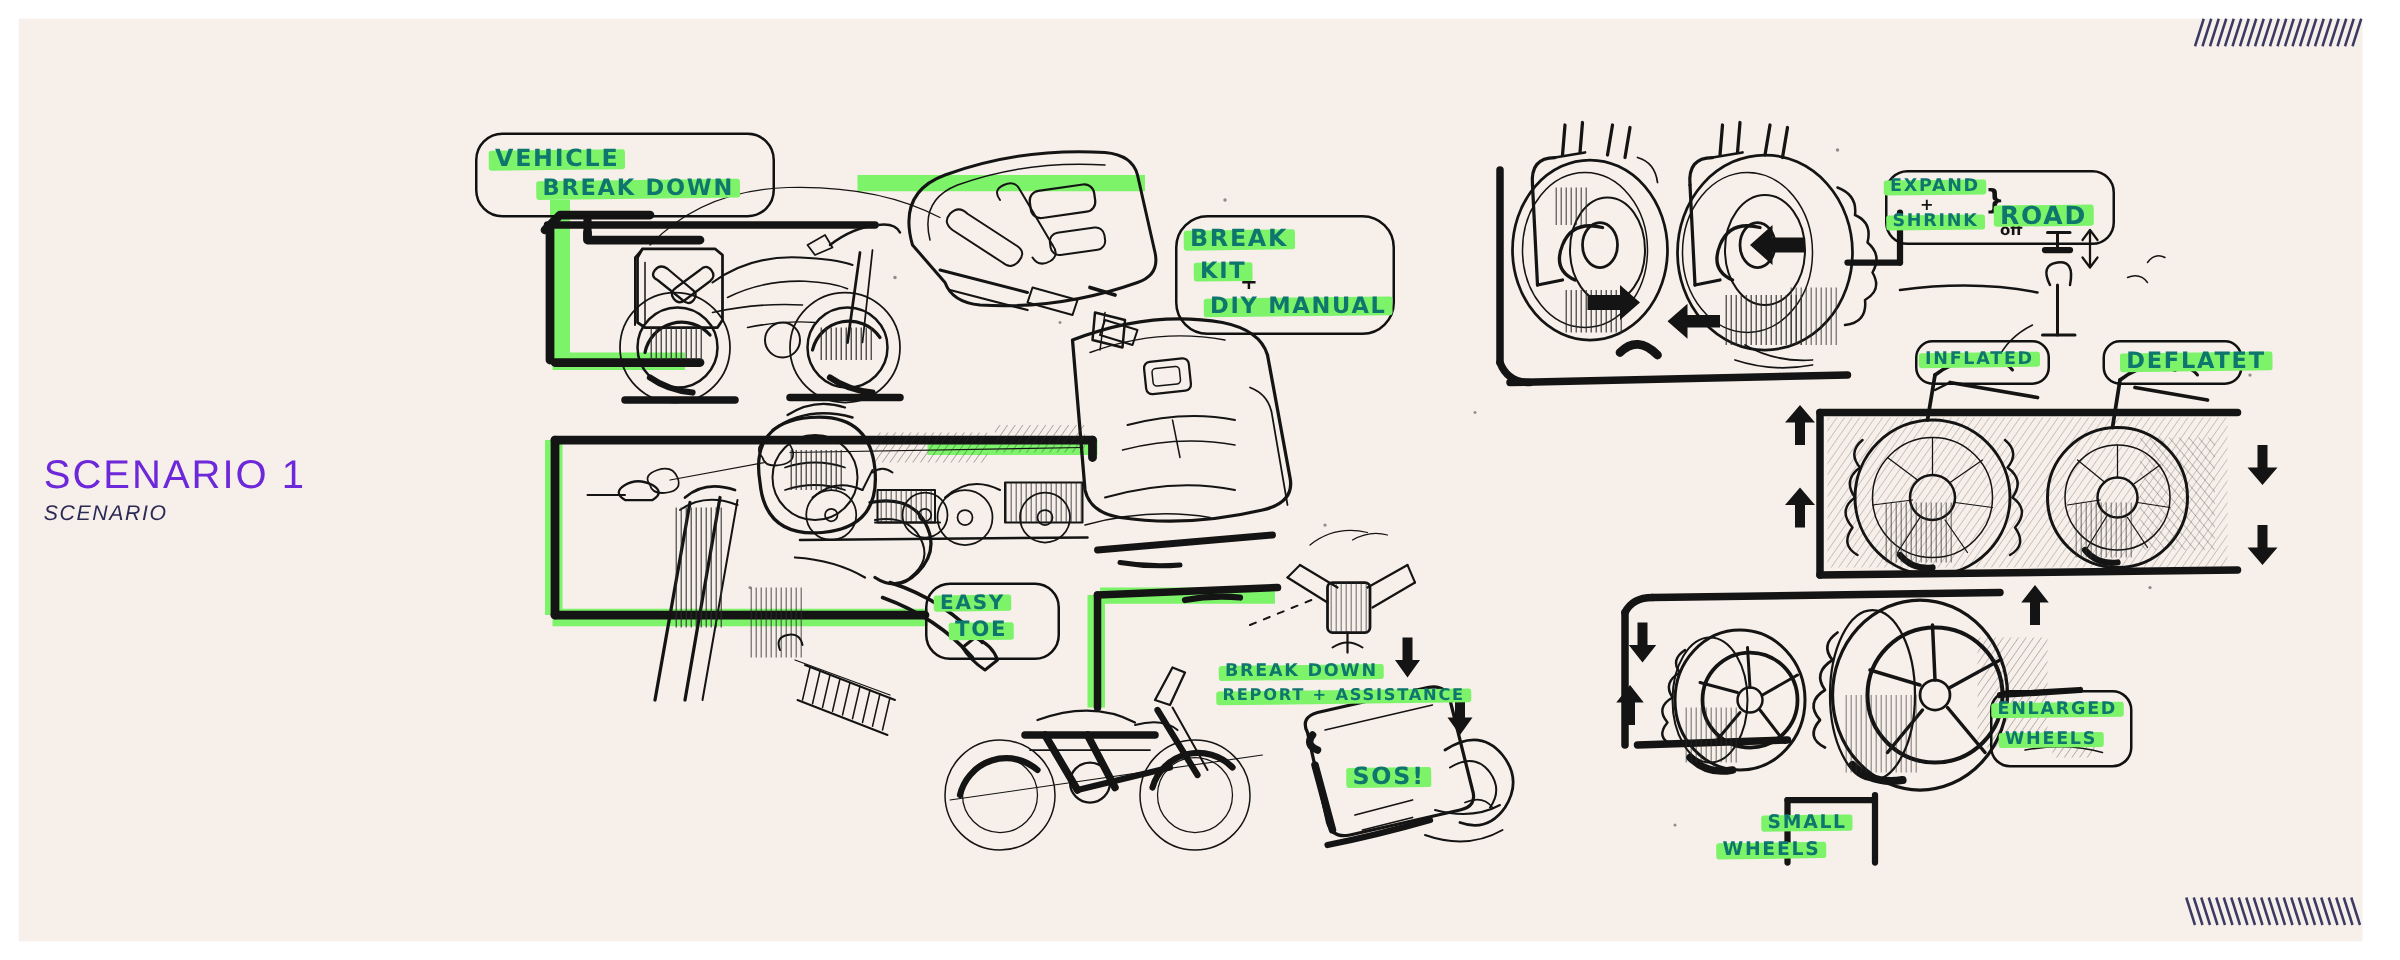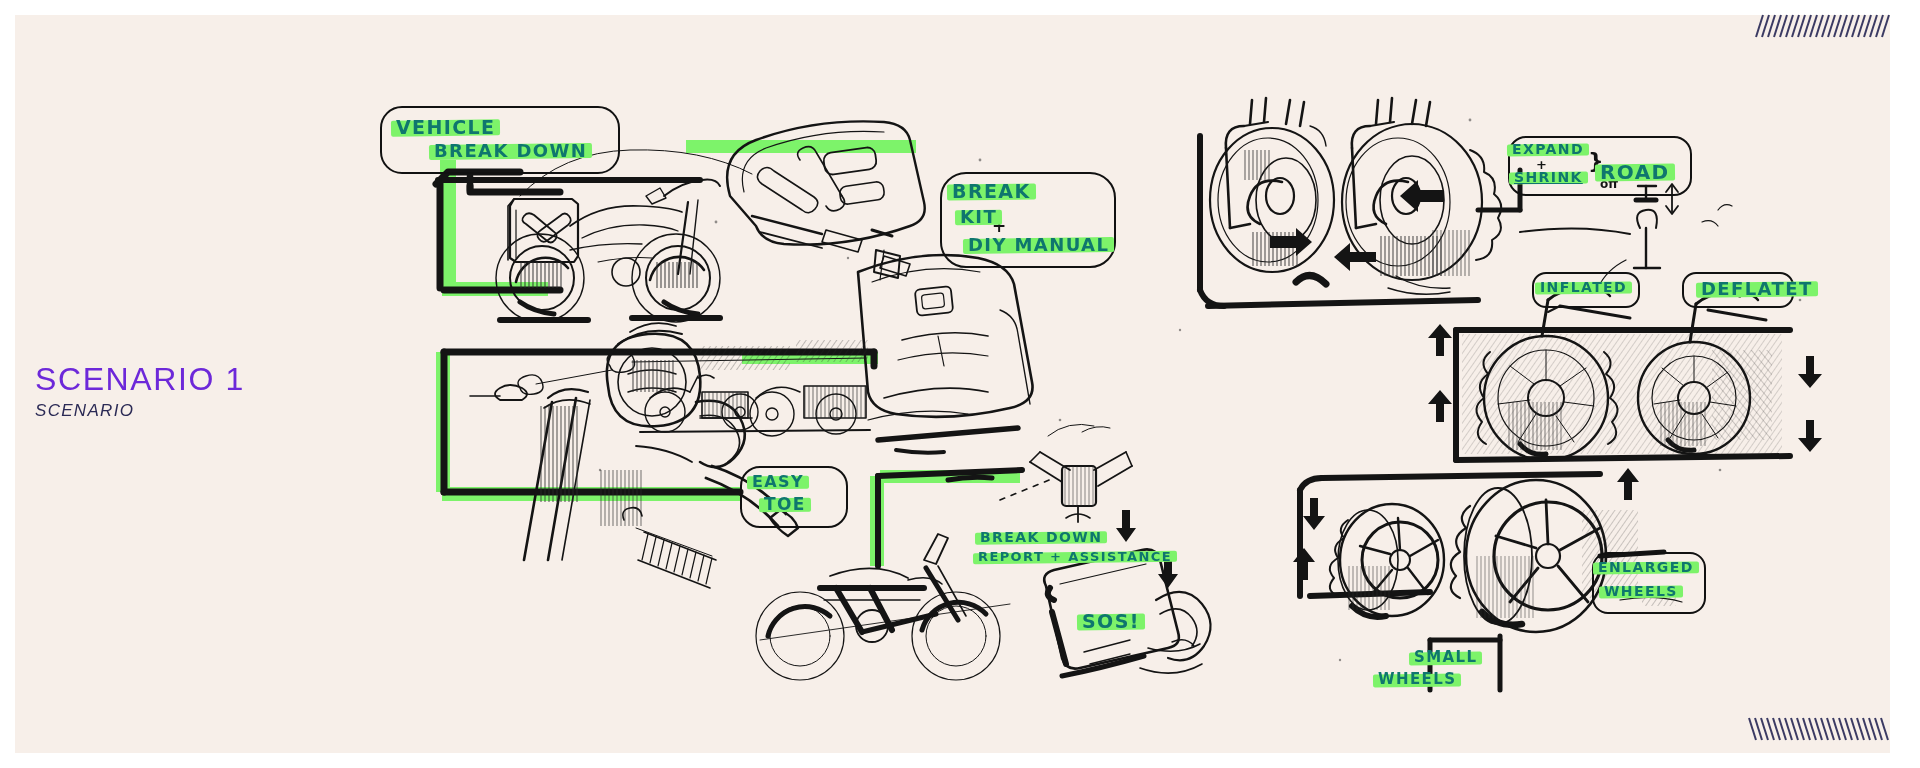--- a/index.html
+++ b/index.html
@@ -690,21 +690,21 @@
       <span class="ink">SOS!</span>
     </div>
   </div>
 
   <div class="callout">
     <div class="bubble" style="left:1508px; top:136px; width:180px; height:56px; border-radius:18px;"></div>
     <div class="hl-text" style="left:1512px; top:142px; font-size:14px;">
       <span class="ink">EXPAND</span>
     </div>
     <div class="plain-text" style="left:1536px; top:158px; font-size:13px;">+</div>
-    <div class="hl-text" style="left:1514px; top:170px; font-size:14px;text-decoration:underline;">
+    <div class="hl-text" style="left:1514px; top:170px; font-size:14px;">
       <span class="ink">SHRINK</span>
     </div>
     <div class="plain-text" style="left:1588px; top:150px; font-size:22px;">}</div>
     <div class="plain-text" style="left:1600px; top:146px; font-size:12px;margin-top:32px;">off</div>
     <div class="plain-text" style="left:1600px; top:168px; font-size:12px;">on</div>
     <div class="hl-text" style="left:1600px; top:142px; font-size:20px;margin-top:20px;">
       <span class="ink">ROAD</span>
     </div>
   </div>
 

